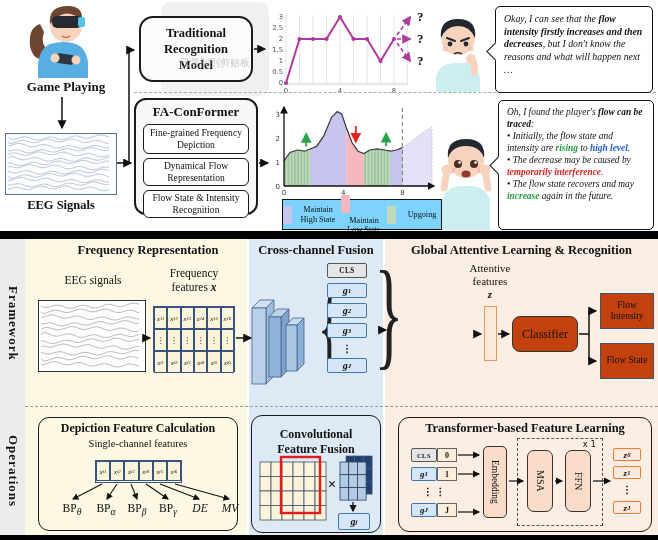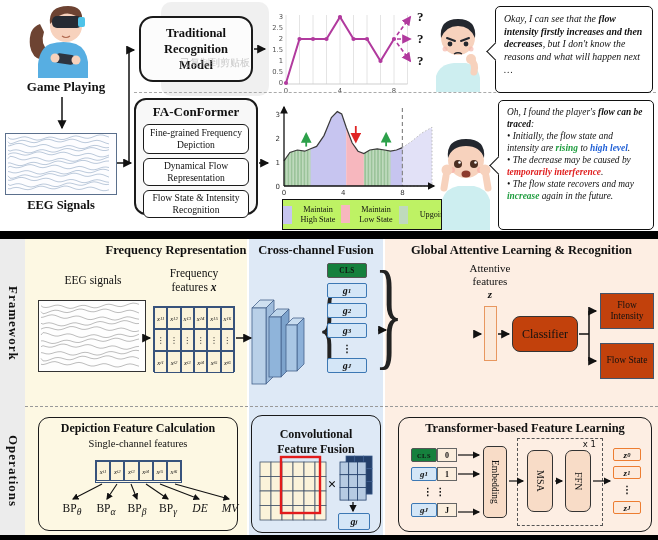--- a/index.html
+++ b/index.html
@@ -23,21 +23,21 @@
   .rowlabel{display:flex;align-items:center;justify-content:center;font-weight:bold;
         font-size:13px;letter-spacing:1px;}
   .ptitle{font-weight:bold;font-size:12.5px;text-align:center;}
   .mgrid{display:grid;grid-template-columns:repeat(6,1fr);box-sizing:border-box;border:1.4px solid #38537c;}
   .mcell{border:0.7px solid #38537c;background:#fbf3da;display:flex;align-items:center;justify-content:center;
         font-size:6.6px;font-style:italic;box-sizing:border-box;}
   .mcell sub{font-size:4.8px;}
   .tok{box-sizing:border-box;display:flex;align-items:center;justify-content:center;}
   .gtok{background:#d4e6f7;border:1.2px solid #3c78b4;border-radius:2px;font-weight:bold;font-style:italic;font-size:10px;}
   .gtok sub{font-size:7px;}
-  .clstok{background:#15803d;border:1.2px solid #555;border-radius:2px;font-weight:bold;font-size:7.2px;letter-spacing:.5px;}
+  .clstok{background:#e5e5e5;border:1.2px solid #555;border-radius:2px;font-weight:bold;font-size:7.2px;letter-spacing:.5px;}
   .dots{font-size:10px;font-weight:bold;justify-content:center;display:flex;}
   .peachbox{background:#f8dcc7;border:1.5px solid #333;box-sizing:border-box;display:flex;align-items:center;justify-content:center;}
   .greenbox{background:#c2410c;border:1.5px solid #44546a;box-sizing:border-box;display:flex;align-items:center;justify-content:center;text-align:center;}
   .opanel{border:1.6px solid #1a1a1a;border-radius:11px;box-sizing:border-box;position:absolute;}
   .ztok{background:#fdeadc;border:1.3px solid #ed7d31;border-radius:2px;font-weight:bold;font-style:italic;font-size:9px;}
   .ztok sub{font-size:6.5px;}
   .numtok{background:#fbeedd;border:1.2px solid #666;font-weight:bold;font-size:8px;}
   .brace{font-family:"Liberation Serif",serif;color:#222;line-height:0.95;transform:scaleX(.5);transform-origin:center;}
 </style>
 </head>
@@ -191,27 +191,27 @@
       <text x="22" y="68.5" text-anchor="end" font-size="7" fill="#333" font-family="DejaVu Sans,sans-serif">1</text>
       <text x="22" y="44.5" text-anchor="end" font-size="7" fill="#333" font-family="DejaVu Sans,sans-serif">2</text>
       <text x="22" y="20.5" text-anchor="end" font-size="7" fill="#333" font-family="DejaVu Sans,sans-serif">3</text>
       <text x="26" y="99" text-anchor="middle" font-size="7" fill="#333" font-family="DejaVu Sans,sans-serif">0</text>
       <text x="85.2" y="99" text-anchor="middle" font-size="7" fill="#333" font-family="DejaVu Sans,sans-serif">4</text>
       <text x="144.4" y="99" text-anchor="middle" font-size="7" fill="#333" font-family="DejaVu Sans,sans-serif">8</text>
       <line x1="48.2" y1="50.6" x2="48.2" y2="39.6" stroke="#2ca04a" stroke-width="1.8" marker-end="url(#mG)"></line>
       <line x1="97.8" y1="30.0" x2="97.8" y2="44.0" stroke="#e02424" stroke-width="1.8" marker-end="url(#mR)"></line>
       <line x1="128.1" y1="50.3" x2="128.1" y2="39.3" stroke="#2ca04a" stroke-width="1.8" marker-end="url(#mG)"></line>
     </svg>
-  <div class="abs" id="legend" style="left:282px;top:199px;width:160px;height:31px;border:1.5px solid #111;background:#bef264;
+  <div class="abs" id="legend" style="left:282px;top:199px;width:160px;height:31px;border:1.5px solid #111;background:#7dd3fc;
        display:flex;align-items:center;justify-content:space-around;box-sizing:border-box;font-size:8.2px;line-height:1.1;">
       <div style="display: flex; align-items: center; gap: 3px;">
         <span style="display: inline-block; width: 9px; height: 18px; background: rgb(199, 197, 240);"></span>
         <span style="width: 46px; text-align: center;">Maintain High State</span>
       </div>
-      <div style="display: flex; gap: 3px;">
+      <div style="display: flex; gap: 3px; flex-direction: column;">
         <span style="display: inline-block; width: 9px; height: 18px; background: rgb(247, 183, 190);"></span>
         <span style="width: 46px; text-align: center;">Maintain Low State</span>
       </div>
       <div style="display: flex; align-items: center; gap: 3px;">
         <span style="display: inline-block; width: 9px; height: 18px; background: rgb(191, 218, 189);"></span>
         <span style="width: 46px; text-align: center;">Upgoing</span>
       </div>
     </div>
 
   <svg class="abs" style="left:438px;top:126px;" width="56" height="104" viewBox="0 0 56 104">
@@ -245,21 +245,21 @@
   <div class="abs" style="left:0;top:239px;width:25px;height:296px;background:#ececec;"></div>
   <div class="abs" style="left:25px;top:239px;width:222px;height:296px;background:#fdf8e3;"></div>
   <div class="abs" style="left:249px;top:239px;width:134px;height:296px;background:#dee9f6;"></div>
   <div class="abs" style="left:385px;top:239px;width:273px;height:296px;background:#fdeee3;"></div>
   <div class="abs" style="left:0;top:535px;width:658px;height:5px;background:#000;"></div>
   <div class="abs" style="left:25px;top:406px;width:633px;border-top:1.5px dashed #999;"></div>
 
   <div class="abs rowlabel vtext" style="left:0;top:241px;width:25px;height:164px;">Framework</div>
   <div class="abs rowlabel vtext" style="left:0;top:408px;width:25px;height:126px;">Operations</div>
 
-  <div class="abs ptitle" style="left:25px;top:243px;width:246px;padding-left:28px;">Frequency Representation</div>
+  <div class="abs ptitle" style="left:25px;top:243px;width:246px;">Frequency Representation</div>
   <div class="abs ptitle" style="left:249px;top:243px;width:134px;">Cross-channel Fusion</div>
   <div class="abs ptitle" style="left:385px;top:243px;width:273px;">Global Attentive Learning &amp; Recognition</div>
 
   <div class="abs ctr" style="left:40px;top:274px;width:106px;font-size:11.5px;">EEG signals</div>
   <div class="abs" style="left:38px;top:300px;width:108px;height:72px;border:1.8px solid #333;background:#fefefe;box-sizing:border-box;">
     <svg id="eegBot" width="104" height="68">
         <path d="M2 4.7 L4 6.2 L7 6.5 L10 6.1 L13 5.2 L16 4.3 L19 4.1 L22 4.6 L25 5.7 L28 6.8 L31 7.4 L34 7.1 L37 6.1 L40 5.0 L43 4.4 L46 4.4 L49 5.2 L52 6.2 L55 6.8 L58 6.7 L61 5.8 L64 4.6 L67 3.5 L70 3.2 L73 3.7 L76 4.6 L79 5.4 L82 5.6 L85 4.9 L88 3.8 L91 2.7 L94 2.1 L97 2.4 L100 3.3" stroke="#a0a0a0" fill="none" stroke-width="0.7"></path>
         <path d="M2 10.6 L4 12.8 L7 12.1 L10 10.9 L13 9.8 L16 9.2 L19 9.4 L22 10.3 L25 11.2 L28 11.6 L31 11.1 L34 10.1 L37 8.9 L40 8.1 L43 8.1 L46 8.9 L49 10.0 L52 10.7 L55 10.8 L58 10.1 L61 9.0 L64 8.2 L67 8.1 L70 8.8 L73 10.0 L76 11.1 L79 11.6 L82 11.3 L85 10.4 L88 9.5 L91 9.2 L94 9.7 L97 10.8 L100 12.0" stroke="#a0a0a0" fill="none" stroke-width="0.7"></path>
         <path d="M2 16.4 L4 16.2 L7 15.2 L10 14.2 L13 13.8 L16 14.3 L19 15.4 L22 16.6 L25 17.3 L28 17.2 L31 16.4 L34 15.5 L37 15.0 L40 15.2 L43 16.2 L46 17.4 L49 18.4 L52 18.6 L55 18.0 L58 17.0 L61 16.2 L64 16.0 L67 16.7 L70 17.7 L73 18.7 L76 19.1 L79 18.6 L82 17.6 L85 16.5 L88 15.8 L91 16.0 L94 16.8 L97 17.7 L100 18.2" stroke="#a0a0a0" fill="none" stroke-width="0.7"></path>
         <path d="M2 22.3 L4 23.1 L7 22.2 L10 21.8 L13 22.2 L16 23.2 L19 24.3 L22 24.9 L25 24.7 L28 23.8 L31 22.7 L34 21.9 L37 21.8 L40 22.5 L43 23.4 L46 24.1 L49 24.1 L52 23.3 L55 22.0 L58 21.0 L61 20.5 L64 20.9 L67 21.8 L70 22.7 L73 22.9 L76 22.5 L79 21.4 L82 20.3 L85 19.6 L88 19.8 L91 20.7 L94 21.8 L97 22.6 L100 22.5" stroke="#a0a0a0" fill="none" stroke-width="0.7"></path>

